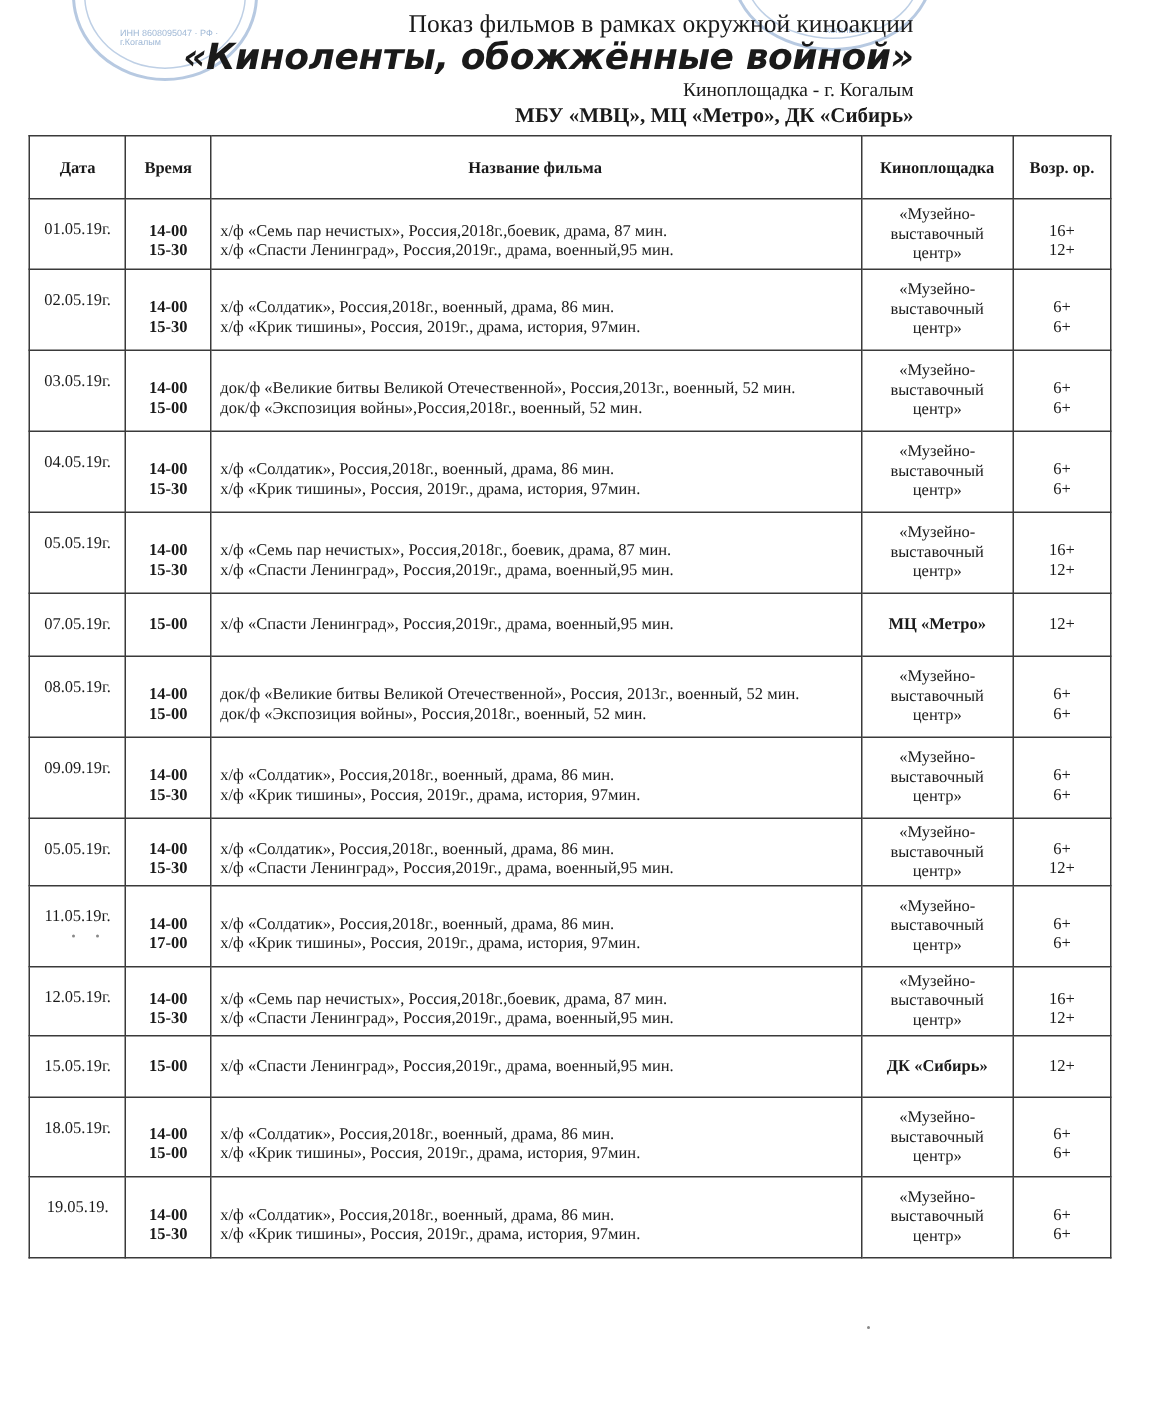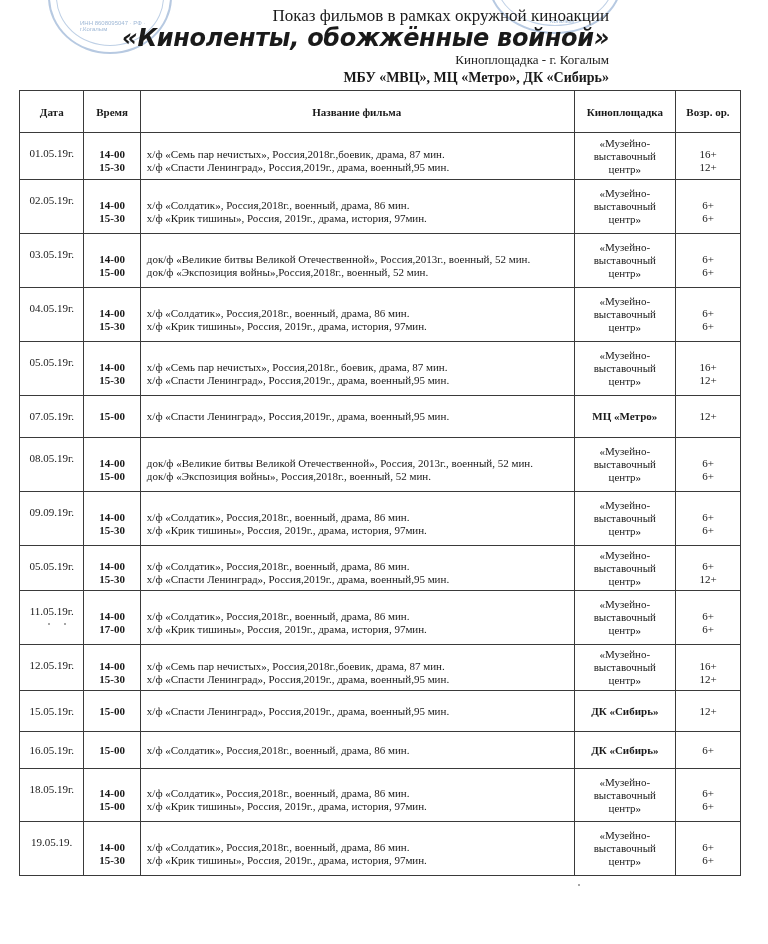--- a/index.html
+++ b/index.html
@@ -279,35 +279,20 @@
         <td class="c-film">
           <span class="line">х/ф «Спасти Ленинград», Россия,2019г., драма, военный,95 мин.</span>
         </td>
         <td class="c-venue venue-bold">
           <span class="line">ДК «Сибирь»</span>
         </td>
         <td class="c-age">
           <span class="line">12+</span>
         </td>
       </tr>
-      <tr style="height: 37px;">
-        <td class="c-date"><span>16.05.19г.</span></td>
-        <td class="c-time">
-          <span class="line">15-00</span>
-        </td>
-        <td class="c-film">
-          <span class="line">х/ф «Солдатик», Россия,2018г., военный, драма, 86 мин.</span>
-        </td>
-        <td class="c-venue venue-bold">
-          <span class="line">ДК «Сибирь»</span>
-        </td>
-        <td class="c-age">
-          <span class="line">6+</span>
-        </td>
-      </tr>
       <tr style="height: 53px;">
         <td class="c-date top"><span>18.05.19г.</span></td>
         <td class="c-time" style="padding-top: 10px;">
           <span class="line">14-00</span>
           <span class="line">15-00</span>
         </td>
         <td class="c-film" style="padding-top: 10px;">
           <span class="line">х/ф «Солдатик», Россия,2018г., военный, драма, 86 мин.</span>
           <span class="line">х/ф «Крик тишины», Россия, 2019г., драма, история, 97мин.</span>
         </td>

